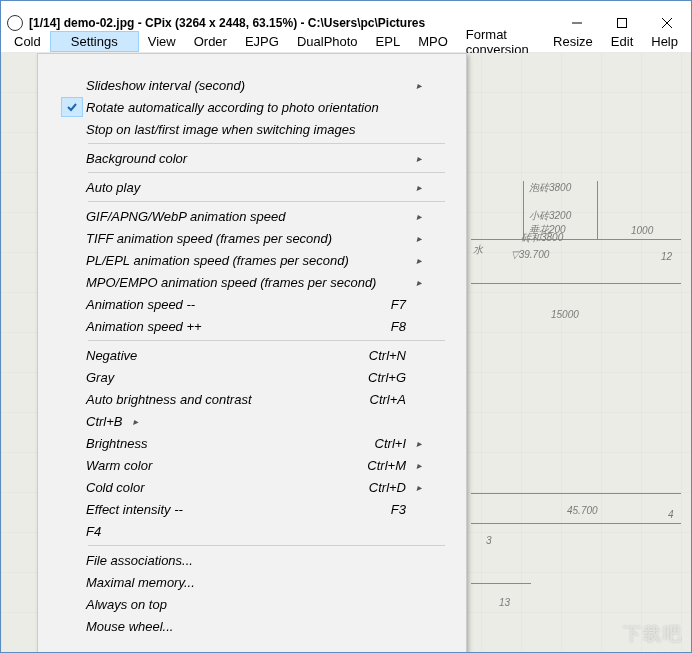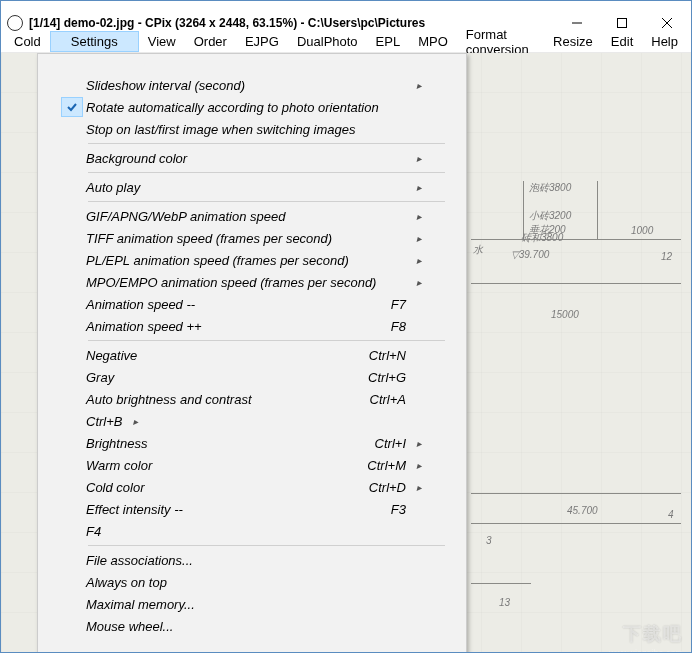--- a/index.html
+++ b/index.html
@@ -232,27 +232,27 @@
         </div>
         <div class="dd-sep"></div>
         <div class="dd-item">
           <div class="dd-check"></div>
           <div class="dd-label">File associations...</div>
           <div class="dd-accel"></div>
           <div class="dd-arrow"></div>
         </div>
         <div class="dd-item">
           <div class="dd-check"></div>
+          <div class="dd-label">Maximal memory...</div>
+          <div class="dd-accel"></div>
+          <div class="dd-arrow"></div>
+        </div>
+        <div class="dd-item">
+          <div class="dd-check"></div>
           <div class="dd-label">Always on top</div>
-          <div class="dd-accel"></div>
-          <div class="dd-arrow"></div>
-        </div>
-        <div class="dd-item">
-          <div class="dd-check"></div>
-          <div class="dd-label">Maximal memory...</div>
           <div class="dd-accel"></div>
           <div class="dd-arrow"></div>
         </div>
         <div class="dd-item">
           <div class="dd-check"></div>
           <div class="dd-label">Mouse wheel...</div>
           <div class="dd-accel"></div>
           <div class="dd-arrow"></div>
         </div>
       </div>

